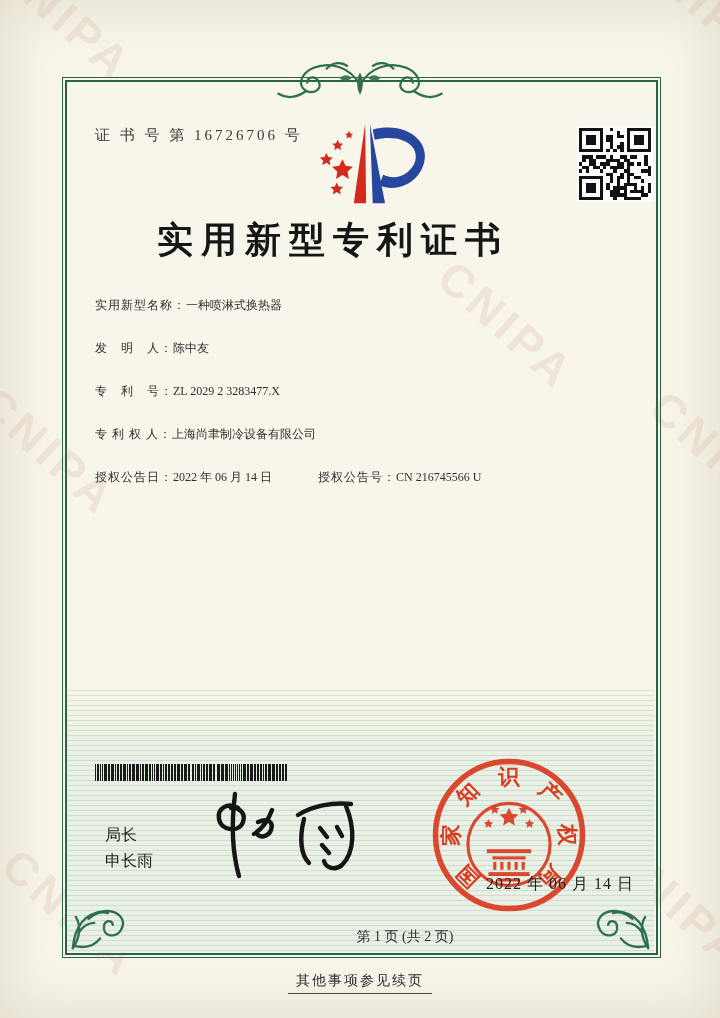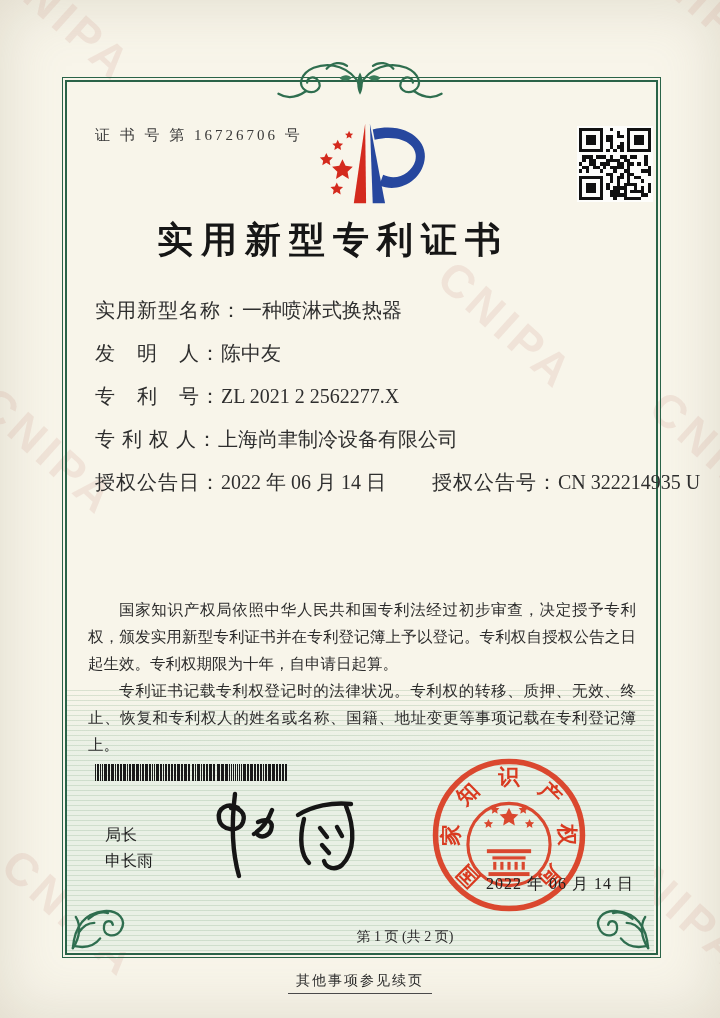--- a/index.html
+++ b/index.html
@@ -21,21 +21,21 @@
         repeating-linear-gradient(180deg, rgba(128,168,130,.25) 0 1px, rgba(0,0,0,0) 1px 5px),
         linear-gradient(180deg, rgba(233,240,229,0) 0, rgba(233,240,229,.9) 55px, #e9f0e5 80px);}
   
   .abs{position:absolute;z-index:3;}
   #cert-no{left:95px;top:126px;font-size:15px;letter-spacing:3px;color:#3a3a3a;font-family:Liberation Serif, serif;}
   #logo{left:297px;top:114px;width:142px;height:99px;}
   #qr{left:577px;top:126px;width:72px;height:72px;background:#fdfdfb;padding:2px;}
   #qr svg{display:block;width:100%;height:100%;}
   #title{left:62px;top:216px;width:542px;text-align:center;font-size:36px;font-weight:bold;
       letter-spacing:8px;color:#161616;}
-  #fields{left:95px;top:297px;width:548px;font-size:20px;color:#2e2e2e;}
+  #fields{left:95px;top:297px;width:548px;font-size:12px;color:#2e2e2e;}
   .frow{height:43px;white-space:nowrap;}
   .flabel{letter-spacing:1px;}
   .second{margin-left:46px;text-align:right;}
   #paragraphs{left:88px;top:596px;width:548px;font-size:15.5px;line-height:27px;
       color:#2c2c2c;text-align:justify;}
   #paragraphs p{margin:0;text-indent:2em;}
   #barcode{left:95px;top:764px;width:196px;height:17px;}
   #barcode svg{display:block;width:100%;height:100%;}
   #signer{left:105px;top:822px;font-family:Liberation Sans, sans-serif;
       font-size:16px;color:#1e1e1e;line-height:26px;z-index:4;}
@@ -256,34 +256,30 @@
   <div id="title" class="abs">实用新型专利证书</div>
 
   <div id="fields" class="abs">
     <div class="frow">
       <span class="flabel">实用新型名称：</span><span class="fvalue">一种喷淋式换热器</span>
     </div>
     <div class="frow">
       <span class="flabel">发　明　人：</span><span class="fvalue">陈中友</span>
     </div>
     <div class="frow">
-      <span class="flabel">专　利　号：</span><span class="fvalue">ZL 2021 2 2562277.X</span>
+      <span class="flabel">专　利　号：</span><span class="fvalue">ZL 2029 2 3283477.X</span>
     </div>
     <div class="frow">
       <span class="flabel">专 利 权 人：</span><span class="fvalue">上海尚聿制冷设备有限公司</span>
     </div>
     <div class="frow">
-      <span class="flabel">授权公告日：</span><span class="fvalue">2022 年 06 月 14 日</span><span class="flabel second">授权公告号：</span><span class="fvalue">CN 322214935 U</span>
-    </div>
-  </div>
-
-  <div id="paragraphs" class="abs">
-    <p>国家知识产权局依照中华人民共和国专利法经过初步审查，决定授予专利权，颁发实用新型专利证书并在专利登记簿上予以登记。专利权自授权公告之日起生效。专利权期限为十年，自申请日起算。</p>
-    <p>专利证书记载专利权登记时的法律状况。专利权的转移、质押、无效、终止、恢复和专利权人的姓名或名称、国籍、地址变更等事项记载在专利登记簿上。</p>
-  </div>
+      <span class="flabel">授权公告日：</span><span class="fvalue">2022 年 06 月 14 日</span><span class="flabel second">授权公告号：</span><span class="fvalue">CN 216745566 U</span>
+    </div>
+  </div>
+
 
   <div id="barcode" class="abs">
     <svg id="barcode-svg" viewBox="0 0 196 17" preserveAspectRatio="none">
         <rect x="0" y="0" width="1" height="17" fill="#191919"></rect>
         <rect x="2" y="0" width="2" height="17" fill="#191919"></rect>
         <rect x="5" y="0" width="1" height="17" fill="#191919"></rect>
         <rect x="7" y="0" width="1" height="17" fill="#191919"></rect>
         <rect x="9" y="0" width="3" height="17" fill="#191919"></rect>
         <rect x="13" y="0" width="2" height="17" fill="#191919"></rect>
         <rect x="16" y="0" width="3" height="17" fill="#191919"></rect>

